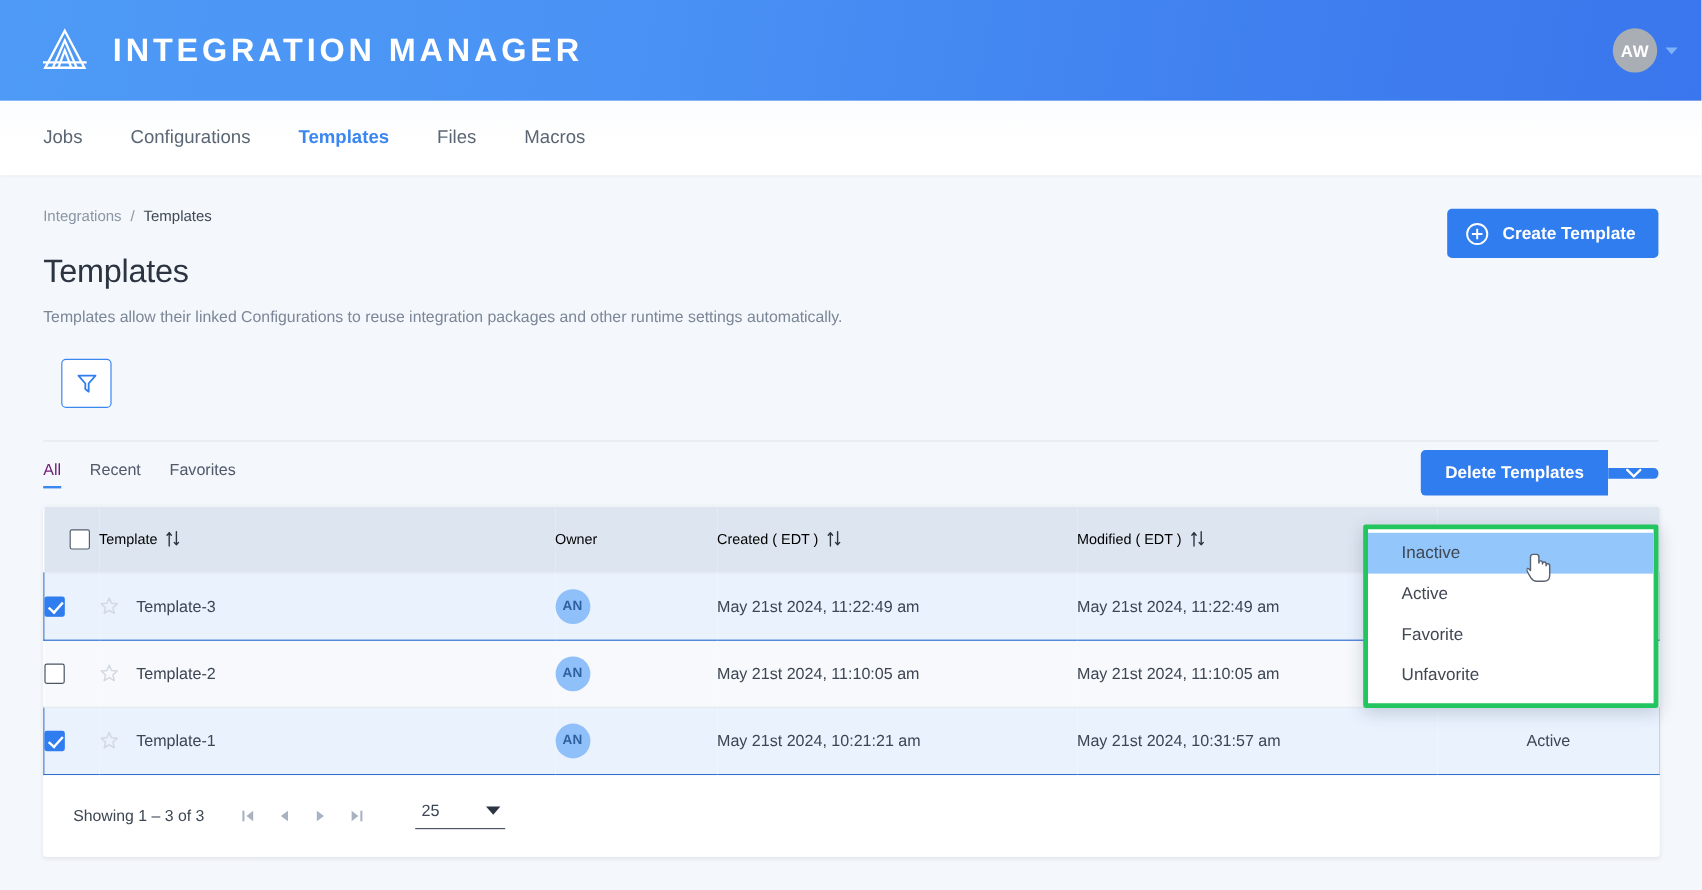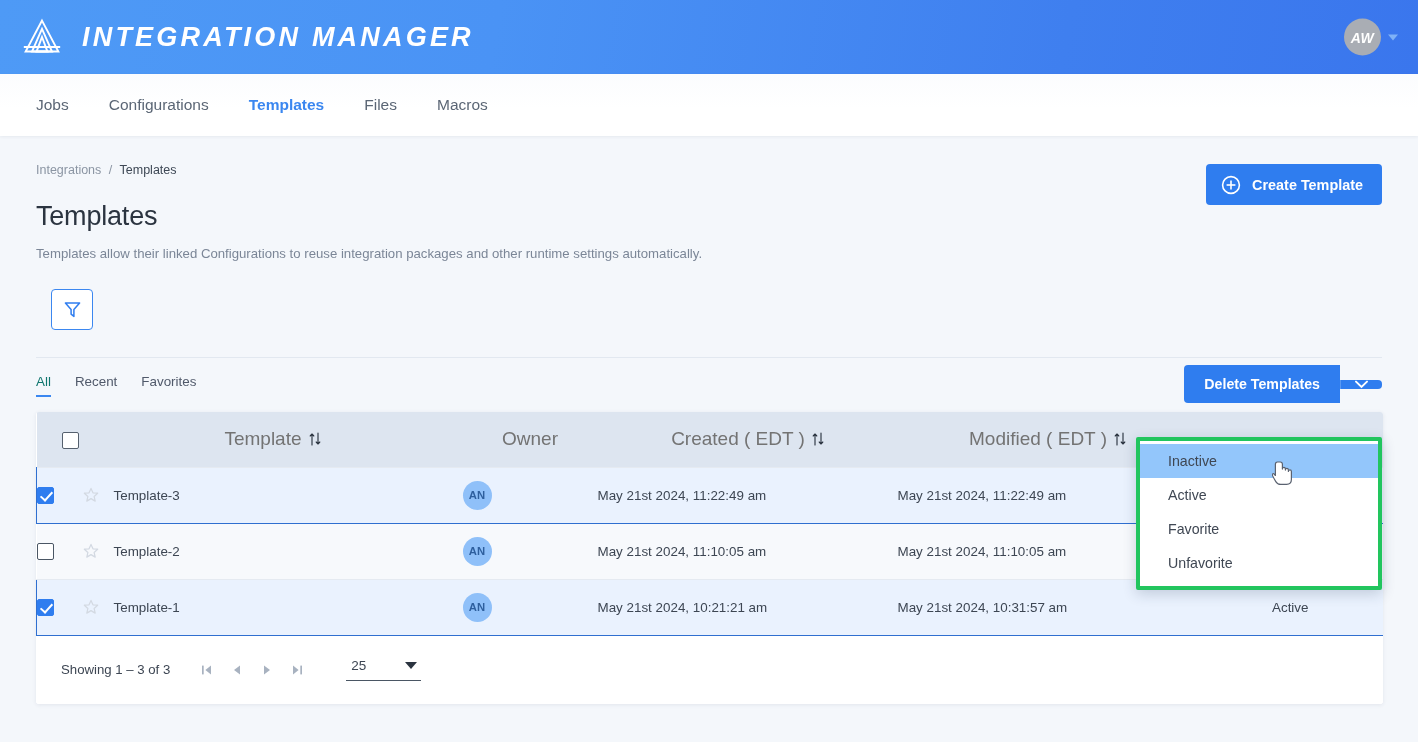--- a/index.html
+++ b/index.html
@@ -6,26 +6,25 @@
   html, body {
     width: 1418px; height: 742px;
     font-family: "Liberation Sans", sans-serif;
     background: #f4f7fb;
     overflow: hidden;
   }
   .page { position: relative; width: 1418px; height: 742px; background: #f4f7fb; }
 
   
   .appbar {
-    height: 74px;
+    height: 84px;
     background: linear-gradient(100deg, #4e9af6 0%, #4a93f5 35%, #3f7fef 75%, #3a76ed 100%);
     display: flex; align-items: center;
-    padding: 0 20px;
+    padding: 0 32px;
     position: relative;
-    font-style: italic;
   }
   .brand { display: flex; align-items: center; gap: 18px; }
   .logo-mark { width: 44px; height: 40px; display: block; }
   .brand-title {
     color: #ffffff;
     font-size: 27px;
     font-weight: bold;
     letter-spacing: 3.2px;
   }
   .avatar-wrap {
@@ -117,21 +116,21 @@
     margin-top: 27px;
     border-top: 1px solid #e2e8f0;
   }
 
   
   .tabs-row { margin-top: 16px; display: flex; align-items: flex-start; gap: 24px; position: relative; }
   .vtab {
     font-size: 13.4px; color: #50596a; cursor: pointer;
     padding-bottom: 6px;
   }
-  .vtab.active { color: #0f766e; border-bottom: 2px solid #3b87f0; }
+  .vtab.active { color: #701a75; border-bottom: 2px solid #3b87f0; }
 
   
   .delete-group {
     position: absolute; right: 0px; top: -9px;
     display: flex; align-items: center;
   }
   .delete-main {
     background: #2f7def; color: #fff;
     font-size: 14.2px; font-weight: bold;
     border: none; border-radius: 4px 0 0 4px;
@@ -179,21 +178,21 @@
     margin-top: 15px;
     background: #fff;
     border-radius: 3px;
     box-shadow: 0 1px 4px rgba(40,60,90,.09);
     width: 1347px;
     overflow: hidden;
   }
   table.tmpl { width: 100%; border-collapse: collapse; table-layout: fixed; }
   table.tmpl thead tr { background: #dde5f0; height: 55px; }
   table.tmpl th {
-    text-align: center; font-size: 19px; font-weight: normal; color: #737373;
+    text-align: left; font-size: 12px; font-weight: normal; color: #000000;
     padding: 0;
   }
   .col-chk   { width: 46px; padding-left: 21px !important; }
   .col-tmpl  { width: 380px; }
   .col-owner { width: 135px; }
   .col-crt   { width: 300px; }
   .col-mod   { width: 300px; }
   .col-stat  { width: 186px; }
 
   th .sortwrap { display: inline-flex; align-items: center; gap: 7px; }

